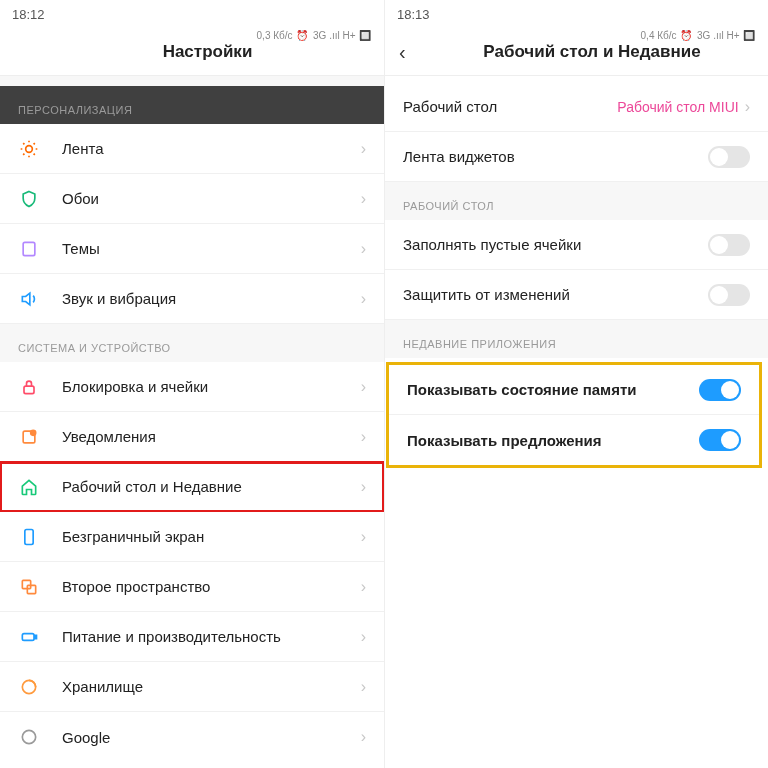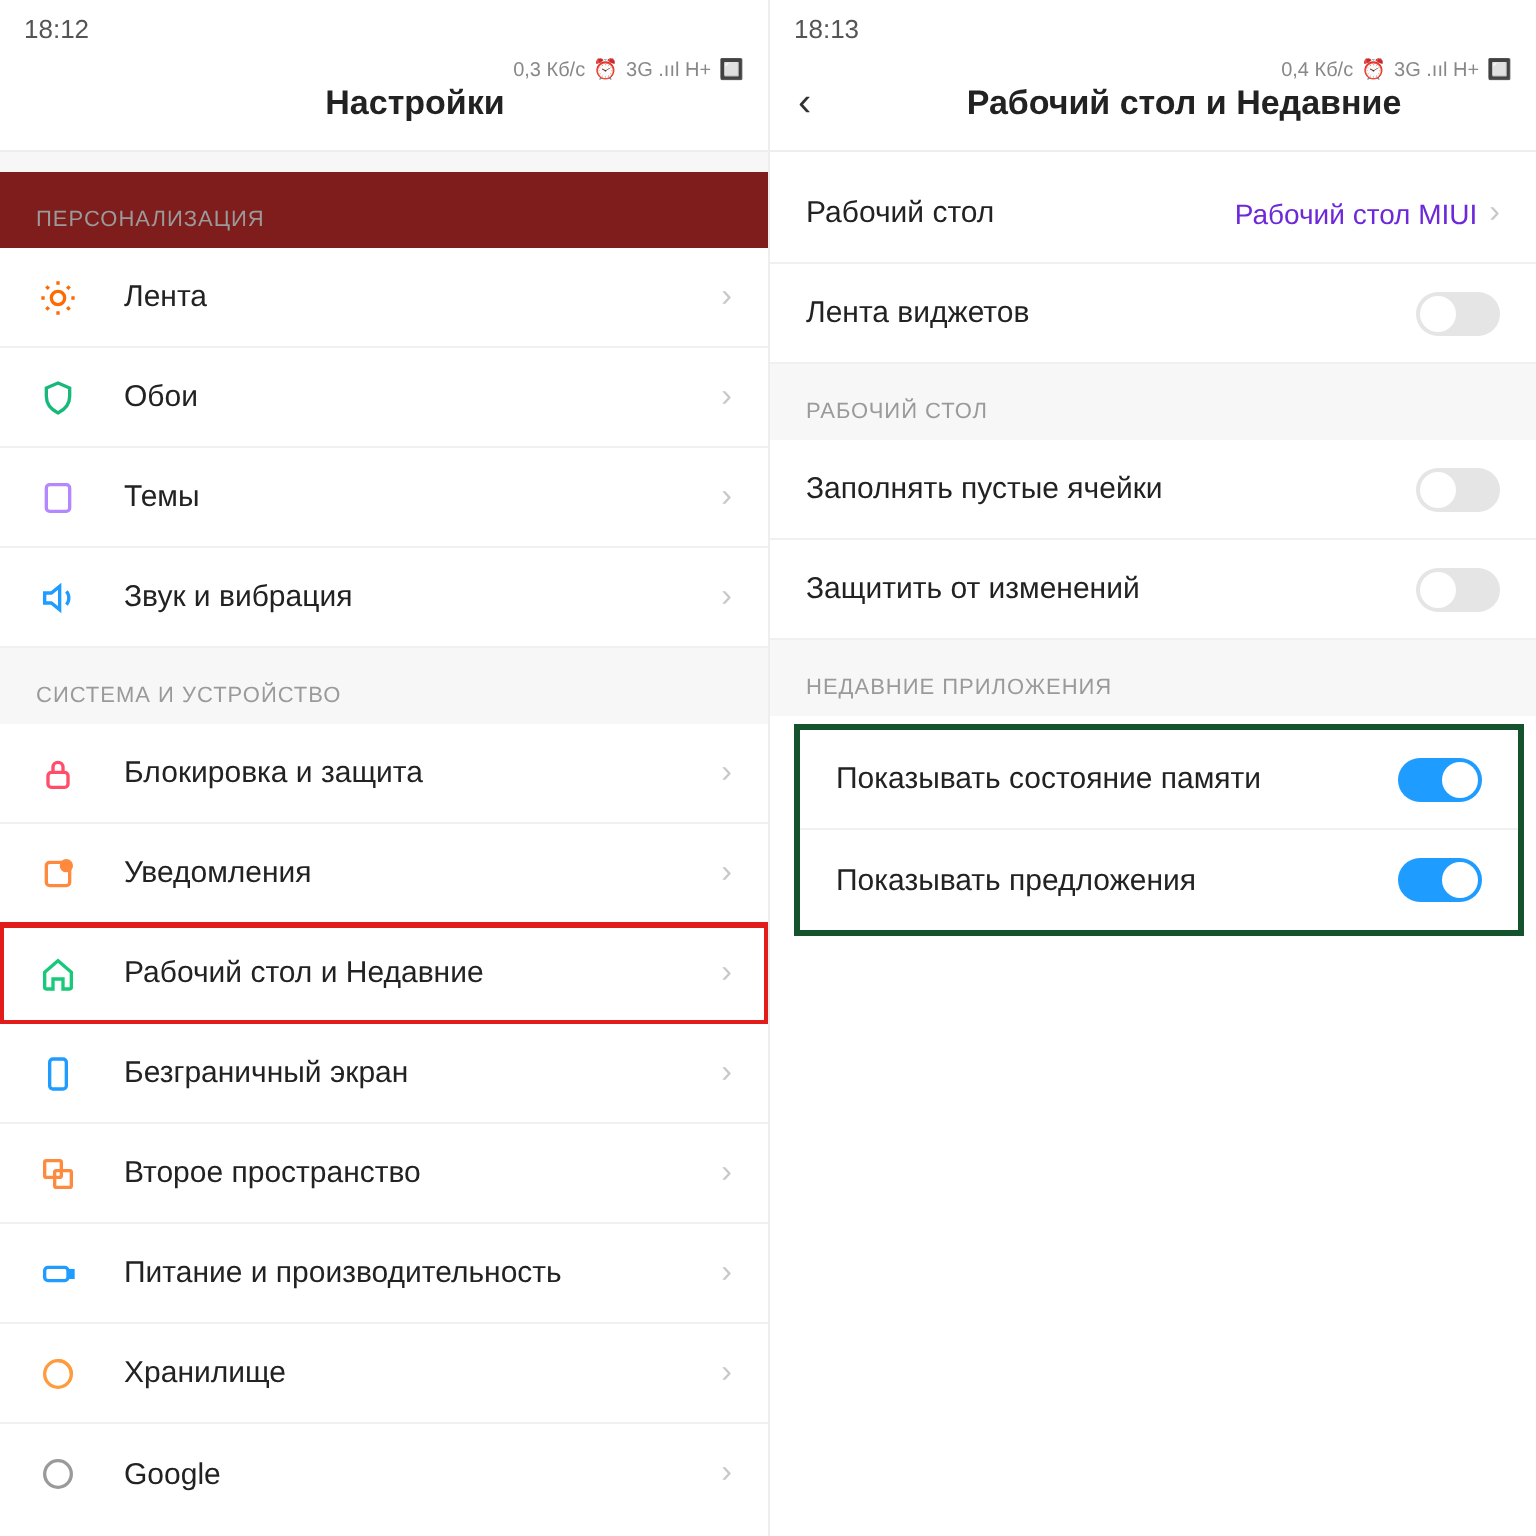--- a/index.html
+++ b/index.html
@@ -53,21 +53,21 @@
     color: #222;
     text-align: center;
   }
   .section-header {
     padding: 18px 18px 8px 18px;
     font-size: 11px;
     letter-spacing: 0.5px;
     color: #9a9a9a;
     background: #f7f7f7;
   }
-  .section-header.plain { background: #7f1d1d; }
+  .section-header.plain { background: #404040; }
   .row {
     display: flex;
     align-items: center;
     height: 50px;
     padding: 0 18px;
     border-bottom: 1px solid #f0f0f0;
     background: #fff;
     position: relative;
   }
   .row .icon {
@@ -82,21 +82,21 @@
     flex: 1;
     font-size: 15px;
     color: #222;
   }
   .row .chev {
     color: #c8c8c8;
     font-size: 16px;
   }
   .row .value {
     font-size: 14px;
-    color: #6d28d9;
+    color: #ec4899;
     margin-right: 6px;
   }
   .toggle {
     width: 42px;
     height: 22px;
     border-radius: 11px;
     background: #e5e5e5;
     position: relative;
     flex-shrink: 0;
   }
@@ -110,22 +110,23 @@
     border-radius: 50%;
     background: #fff;
   }
   .toggle.on { background: #1e9cff; }
   .toggle.on::after { left: auto; right: 2px; }
   .highlight {
     outline: 3px solid #e21b1b;
     outline-offset: -2px;
   }
   .block-hl {
-    border: 3px solid #14532d;
-    margin: 4px 6px 0 12px;
+    border: 3px solid #eab308;
+    margin: 4px 6px 0 1px;
+    font-weight: bold;
   }
   .gap { height: 10px; background: #f7f7f7; }
   .gap-white { height: 6px; background: #fff; }
   svg { width: 20px; height: 20px; }
 </style>
 </head>
 <body>
 
 <div class="screen">
   <div class="statusbar">
@@ -184,21 +185,21 @@
 
   <div class="section-header">СИСТЕМА И УСТРОЙСТВО</div>
 
   <div class="row">
     <span class="icon">
         <svg viewBox="0 0 24 24" fill="none" stroke="#ff4d6a" stroke-width="2">
           <rect x="6" y="11" width="12" height="9" rx="2"></rect>
           <path d="M9 11V8a3 3 0 016 0v3"></path>
         </svg>
       </span>
-    <span class="label">Блокировка и защита</span>
+    <span class="label">Блокировка и ячейки</span>
     <span class="chev">›</span>
   </div>
   <div class="row">
     <span class="icon">
         <svg viewBox="0 0 24 24" fill="none" stroke="#ff8a3d" stroke-width="2">
           <rect x="5" y="5" width="14" height="14" rx="2"></rect>
           <circle cx="17" cy="7" r="3" fill="#ff8a3d"></circle>
         </svg>
       </span>
     <span class="label">Уведомления</span>

